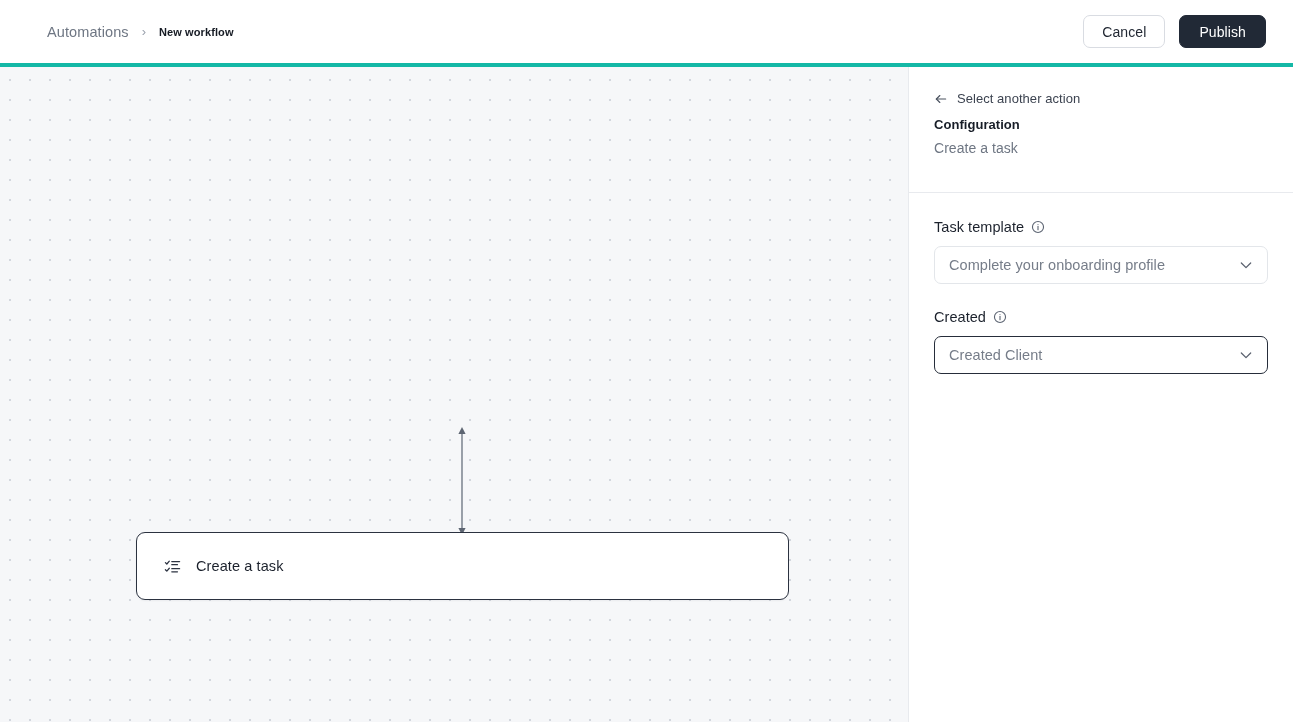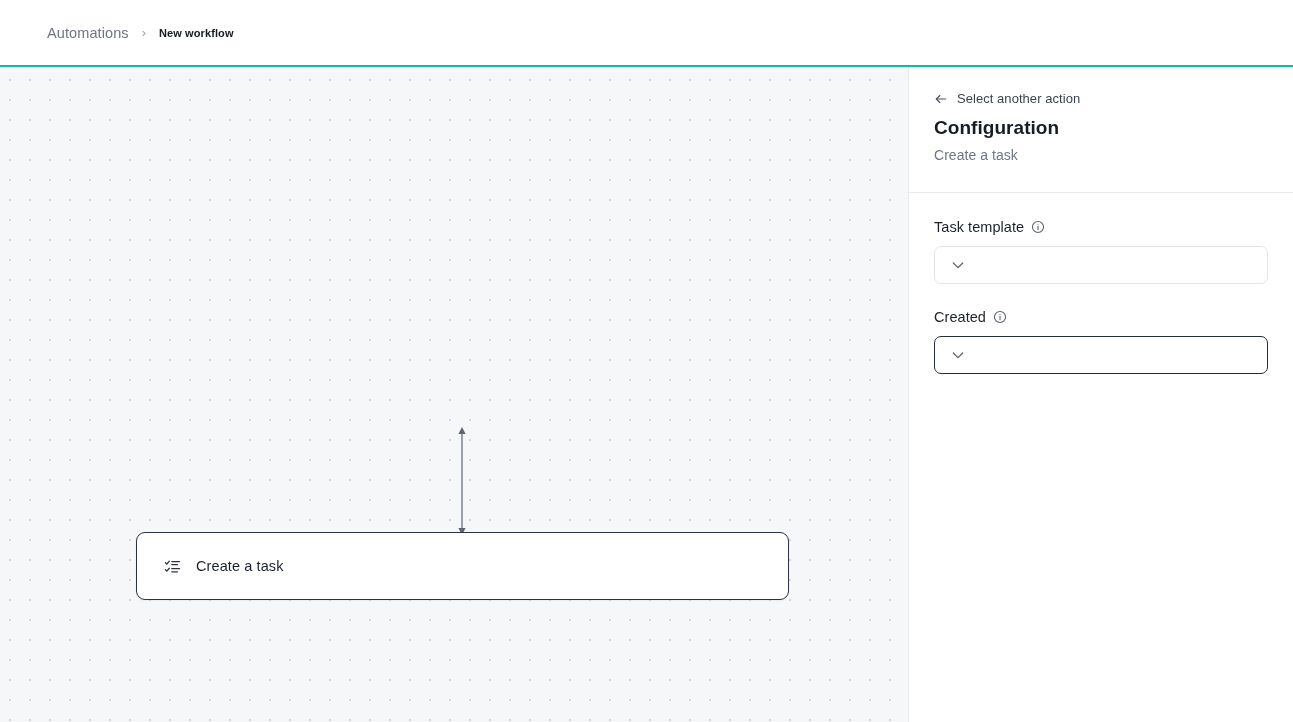--- a/index.html
+++ b/index.html
@@ -13,21 +13,21 @@
     color: #1f2430;
     -webkit-font-smoothing: antialiased;
   }
 
   
   .topbar {
     position: absolute;
     left: 0; top: 0;
     width: 1293px; height: 67px;
     background: #ffffff;
-    border-bottom: 2px solid #14b8a6;
+    border-bottom: 4px solid #14b8a6;
     display: flex;
     align-items: center;
   }
 
   .breadcrumb {
     display: flex;
     align-items: center;
     margin-left: 47px;
     gap: 13px;
     font-size: 14.5px;
@@ -166,21 +166,21 @@
     letter-spacing: 0.05px;
     text-align: right;
   }
   .back-arrow {
     width: 14px; height: 14px;
     display: flex; align-items: center; justify-content: center;
     color: #4a525f;
   }
   .panel-title {
     margin-top: 11px;
-    font-size: 19px;
+    font-size: 13px;
     font-weight: 700;
     color: #171d27;
     letter-spacing: 0.05px;
   }
   .panel-subtitle {
     margin-top: 8px;
     font-size: 14px;
     color: #6e7683;
     letter-spacing: 0.05px;
   }
@@ -236,20 +236,24 @@
 </head>
 <body>
 
 <div class="topbar">
   <div class="breadcrumb">
     <span class="crumb-root">Automations</span>
     <span class="crumb-sep">›</span>
     <span class="crumb-current">New workflow</span>
   </div>
 
+  <div class="topbar-actions">
+    <button class="btn btn-cancel">Cancel</button>
+    <button class="btn btn-publish">Publish</button>
+  </div>
 </div>
 
 <div class="canvas">
 
 
   <div class="connector">
     <svg width="14" height="110" viewBox="0 0 14 110">
       <line x1="7" y1="4" x2="7" y2="106" stroke="#5d6572" stroke-width="1.2"></line>
       <polygon points="7,1 3.4,8 10.6,8" fill="#5d6572"></polygon>
       <polygon points="7,109 3.4,102 10.6,102" fill="#5d6572"></polygon>
@@ -294,40 +298,42 @@
         <span>Task template</span>
         <span class="info-icon">
           <svg width="14" height="14" viewBox="0 0 24 24" fill="none" stroke="currentColor" stroke-width="1.9" stroke-linecap="round" stroke-linejoin="round">
             <circle cx="12" cy="12" r="9.5"></circle>
             <line x1="12" y1="11" x2="12" y2="16.5"></line>
             <circle cx="12" cy="7.6" r="0.9" fill="currentColor" stroke="none"></circle>
           </svg>
         </span>
       </div>
       <div class="select select-rest">
+        <span class="select-value">Complete your onboarding profile</span>
         <span class="chevron">
           <svg width="16" height="16" viewBox="0 0 24 24" fill="none" stroke="currentColor" stroke-width="1.9" stroke-linecap="round" stroke-linejoin="round">
             <polyline points="5,9 12,16 19,9"></polyline>
           </svg>
         </span>
       </div>
     </div>
 
     <div class="field">
       <div class="field-label">
         <span>Created</span>
         <span class="info-icon">
           <svg width="14" height="14" viewBox="0 0 24 24" fill="none" stroke="currentColor" stroke-width="1.9" stroke-linecap="round" stroke-linejoin="round">
             <circle cx="12" cy="12" r="9.5"></circle>
             <line x1="12" y1="11" x2="12" y2="16.5"></line>
             <circle cx="12" cy="7.6" r="0.9" fill="currentColor" stroke="none"></circle>
           </svg>
         </span>
       </div>
       <div class="select select-active">
+        <span class="select-value">Created Client</span>
         <span class="chevron">
           <svg width="16" height="16" viewBox="0 0 24 24" fill="none" stroke="currentColor" stroke-width="1.9" stroke-linecap="round" stroke-linejoin="round">
             <polyline points="5,9 12,16 19,9"></polyline>
           </svg>
         </span>
       </div>
     </div>
 
   </div>
 </div>

